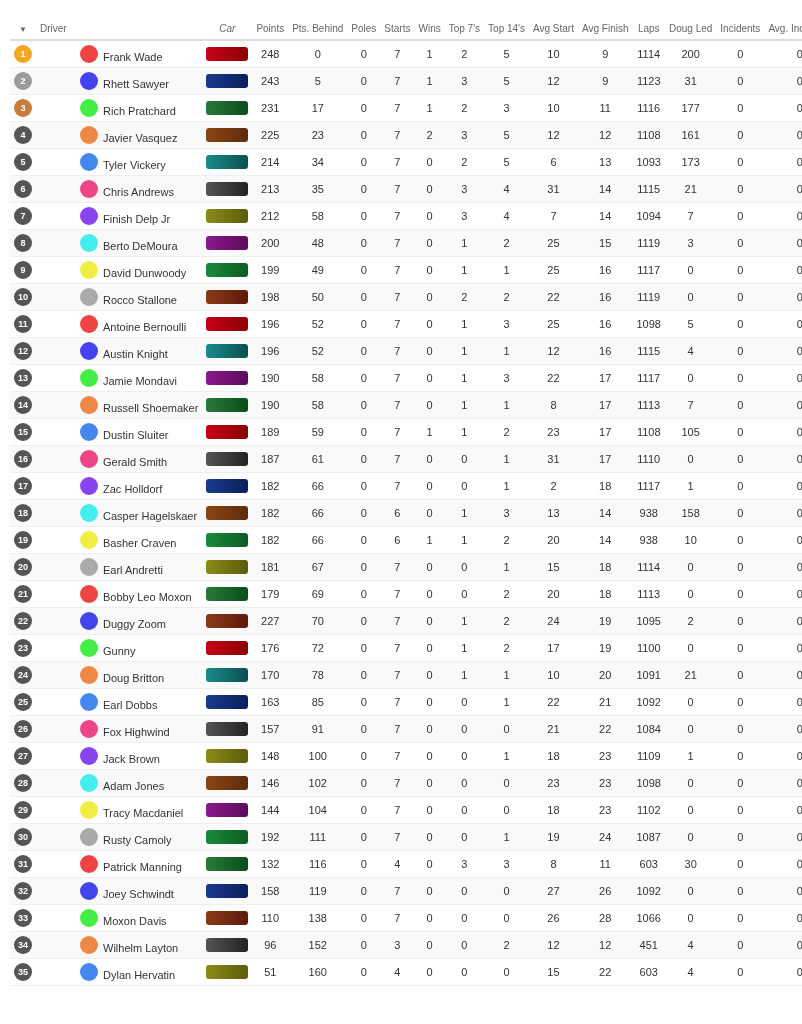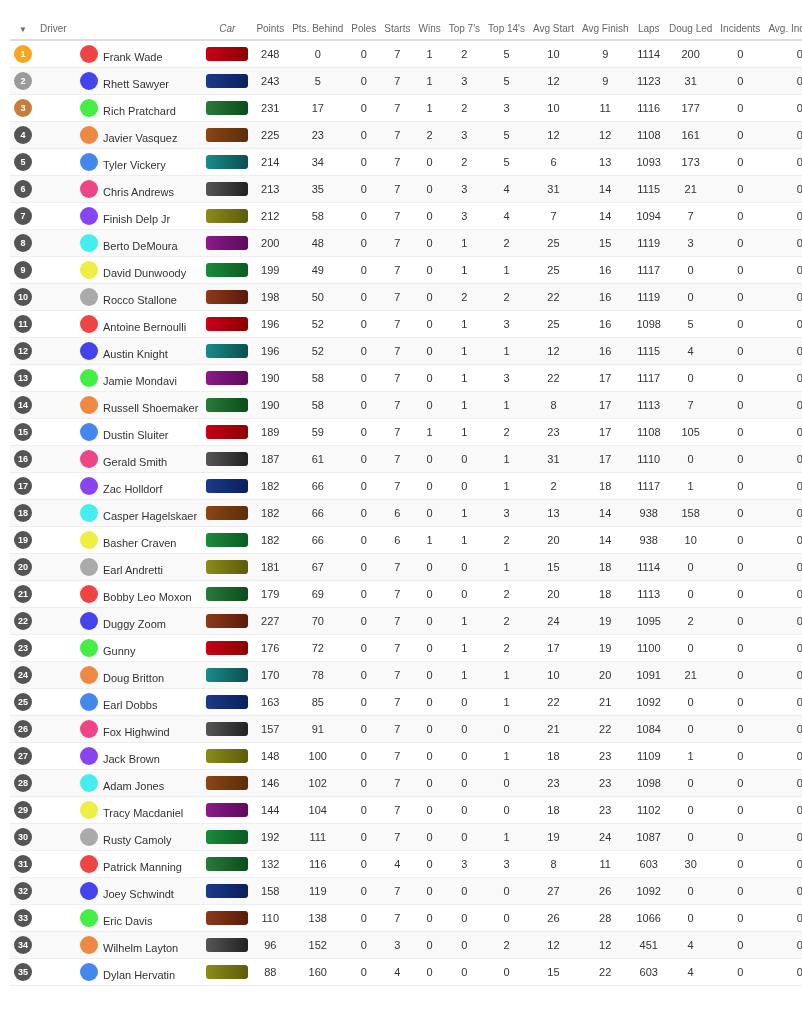--- a/index.html
+++ b/index.html
@@ -1045,21 +1045,21 @@
     <td>0</td>
     <td>0</td>
   </tr>
       <tr>
     <td>
       <span class="position-badge pos-default">33</span>
     </td>
     <td class="left">
       <div class="driver-cell">
         <span class="driver-avatar" style="background:#4e4;"></span>
-        <span>Eric Davis</span>
+        <span>Moxon Davis</span>
       </div>
     </td>
     <td>
       <div class="car-cell">
         <span style="display:inline-block;width:42px;height:14px;border-radius:3px;background:linear-gradient(90deg, #8b3a1a, #5c1a0a);"></span>
       </div>
     </td>
     <td>110</td>
     <td>138</td>
     <td>0</td>
@@ -1111,21 +1111,21 @@
       <div class="driver-cell">
         <span class="driver-avatar" style="background:#48e;"></span>
         <span>Dylan Hervatin</span>
       </div>
     </td>
     <td>
       <div class="car-cell">
         <span style="display:inline-block;width:42px;height:14px;border-radius:3px;background:linear-gradient(90deg, #8b8b1a, #5c5c0a);"></span>
       </div>
     </td>
-    <td>88</td>
+    <td>51</td>
     <td>160</td>
     <td>0</td>
     <td>4</td>
     <td>0</td>
     <td>0</td>
     <td>0</td>
     <td>15</td>
     <td>22</td>
     <td>603</td>
     <td>4</td>

